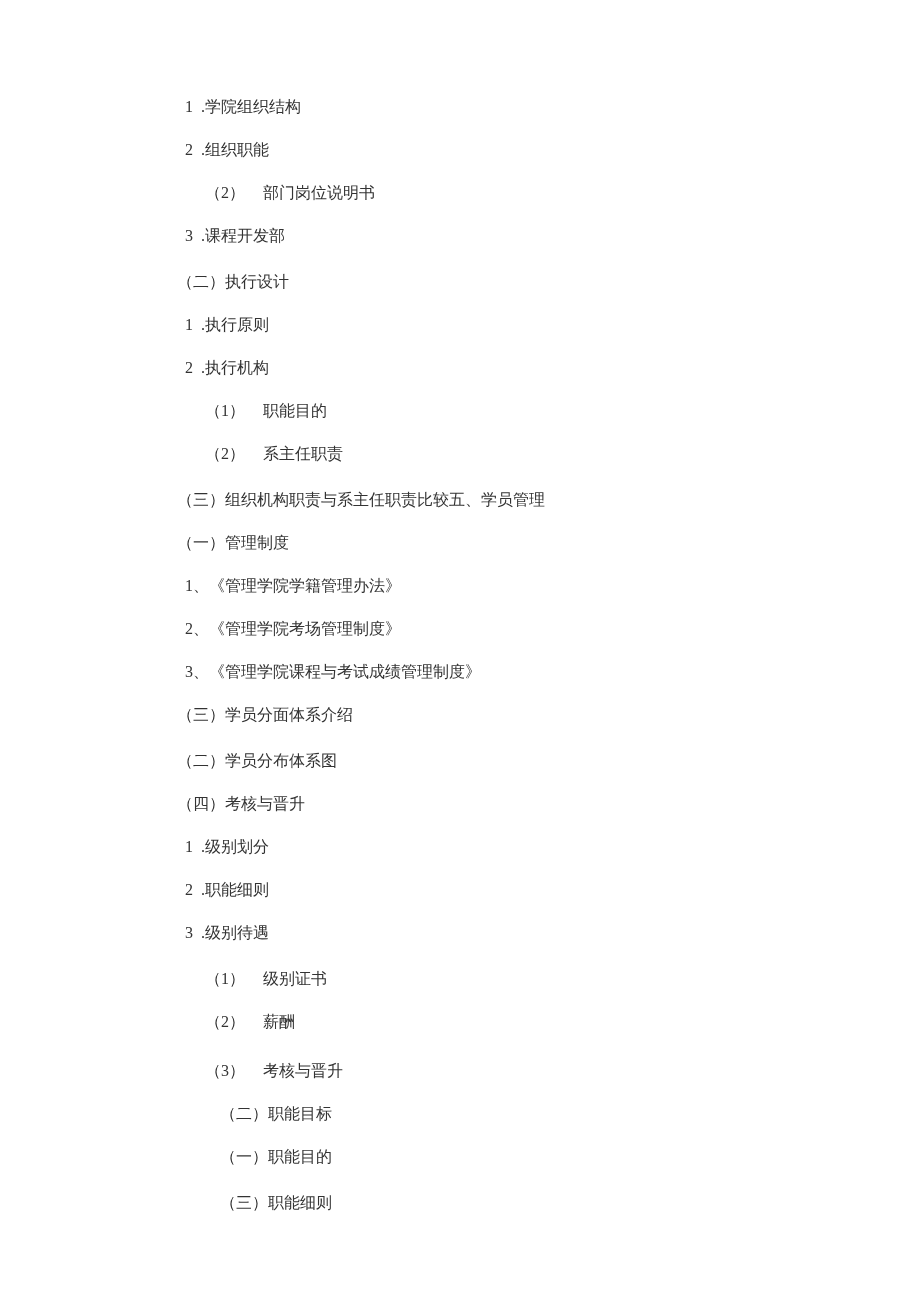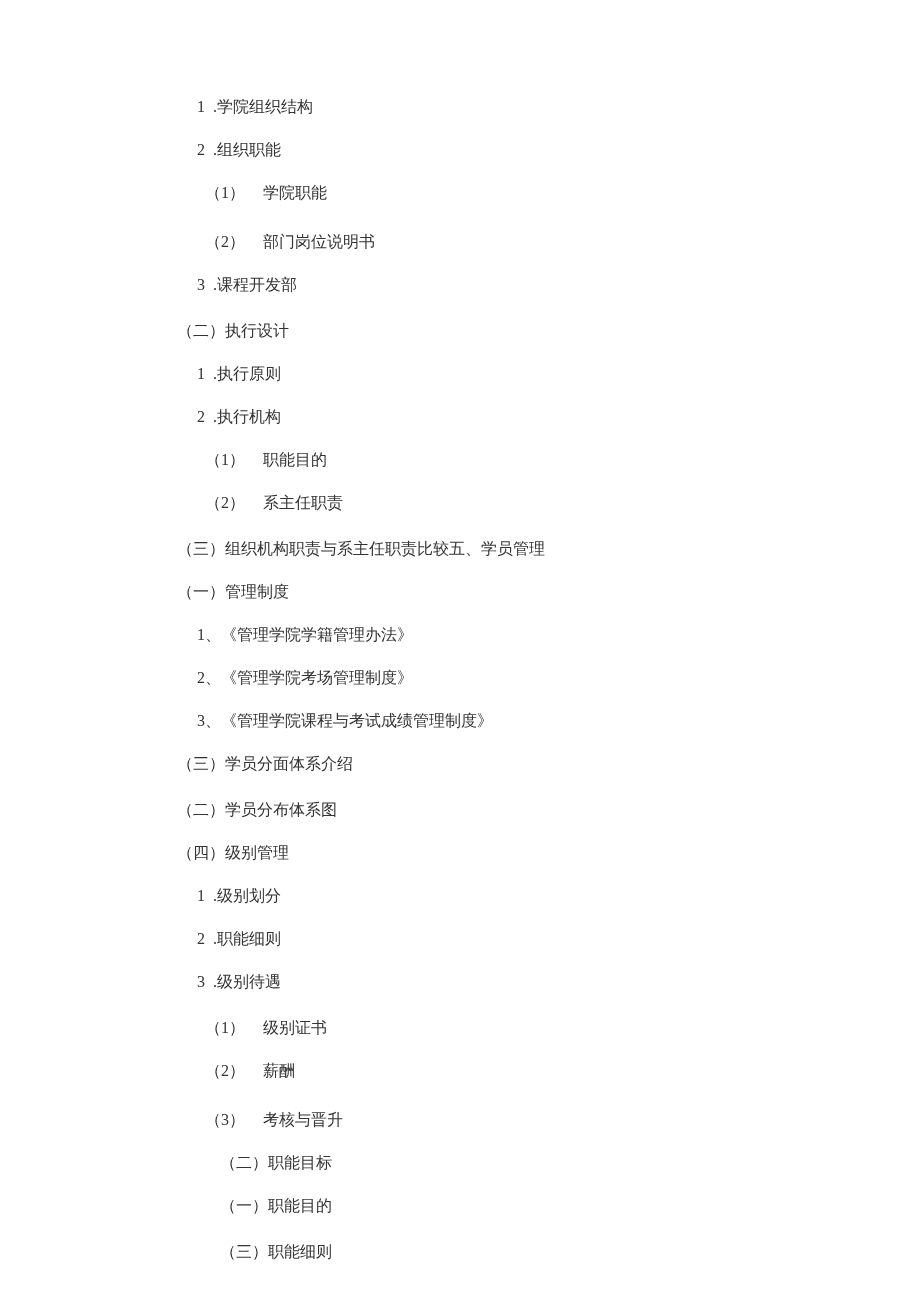--- a/index.html
+++ b/index.html
@@ -17,21 +17,21 @@
       color: #333333;
       line-height: 1.5;
     }
     .page {
       padding: 95px 140px 60px 185px;
     }
     .line {
       margin-bottom: 19px;
     }
     .level-1 {
-      margin-left: 12px;
+      margin-left: 0px;
     }
     .level-2 {
       margin-left: 40px;
     }
     .level-section {
       margin-left: -40px;
     }
     .num-1 {
       display: inline-block;
       margin-right: 8px;
@@ -52,23 +52,20 @@
 <div class="page">
 
   <div class="line level-1">
     <span class="num-1">1</span><span>.学院组织结构</span>
   </div>
 
   <div class="line level-1">
     <span class="num-1">2</span><span>.组织职能</span>
   </div>
 
-  <div class="line level-2 sub-item" style="margin-bottom:25px;">
-    <span class="paren">（1）</span><span>学院职能</span>
-  </div>
 
   <div class="line level-2 sub-item">
     <span class="paren">（2）</span><span>部门岗位说明书</span>
   </div>
 
   <div class="line level-1">
     <span class="num-1">3</span><span>.课程开发部</span>
   </div>
 
   <div class="line" style="margin-left:-8px;margin-top:22px;">
@@ -113,21 +110,21 @@
 
   <div class="line" style="margin-left:-8px;">
     <span>（三）学员分面体系介绍</span>
   </div>
 
   <div class="line" style="margin-left:-8px;margin-top:22px;">
     <span>（二）学员分布体系图</span>
   </div>
 
   <div class="line" style="margin-left:-8px;">
-    <span>（四）级别管理</span>
+    <span>（四）考核与晋升</span>
   </div>
 
   <div class="line level-1">
     <span class="num-1">1</span><span>.级别划分</span>
   </div>
 
   <div class="line level-1">
     <span class="num-1">2</span><span>.职能细则</span>
   </div>
 

